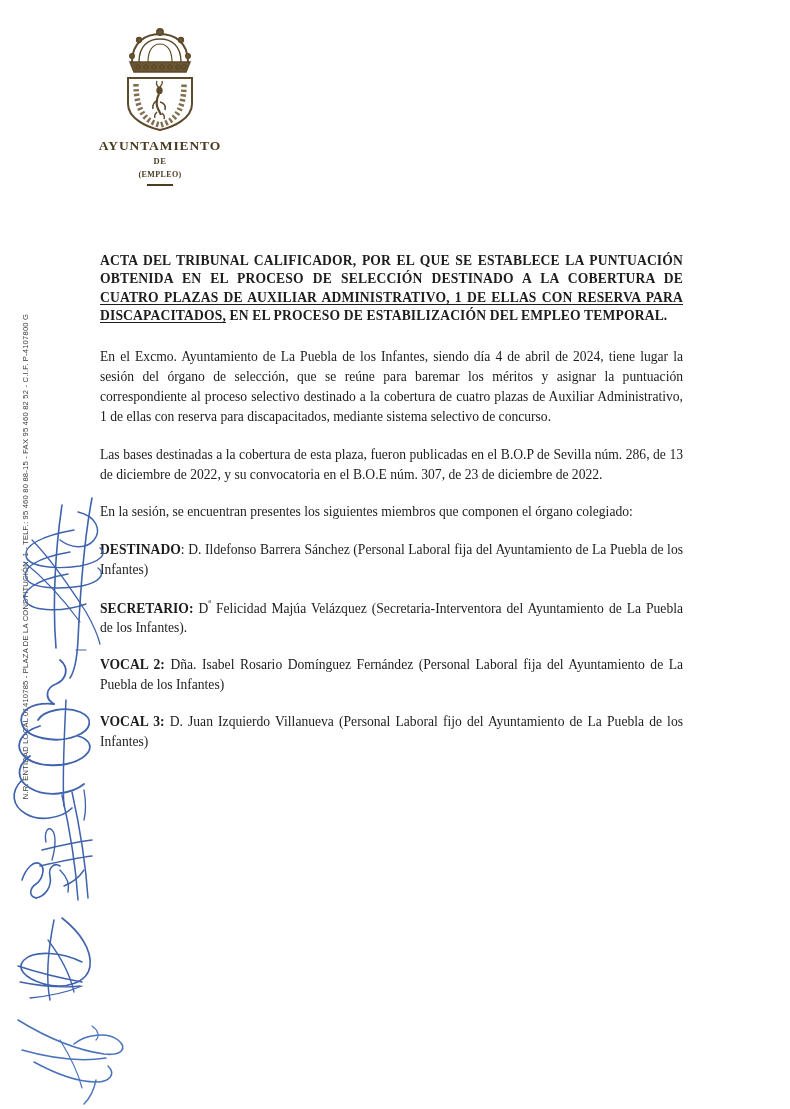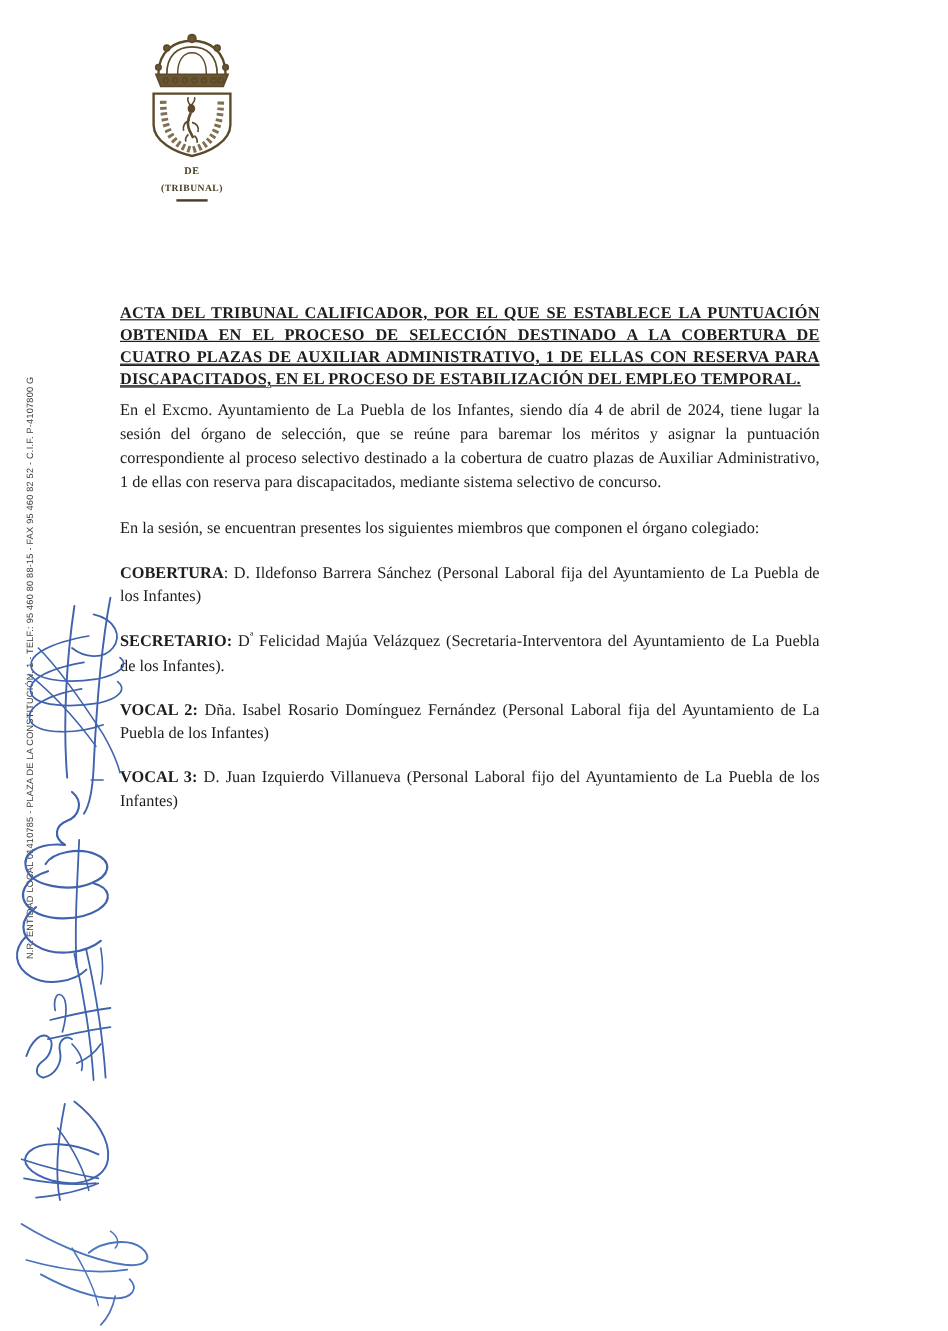--- a/index.html
+++ b/index.html
@@ -109,22 +109,21 @@
   }
   .sub-head .b { font-weight: bold; }
 
   .title-block {
     font-weight: bold;
     font-size: 13.6px;
     line-height: 1.35;
     text-align: justify;
     text-align-last: left;
     letter-spacing: 0.15px;
-    margin-bottom: 7px;
-    text-decoration: underline;
+    margin-bottom: 22px;
   }
   .title-block .u {
     text-decoration: underline;
     text-underline-offset: 2px;
   }
 
   p.para {
     font-size: 13.6px;
     line-height: 1.46;
     text-align: justify;
@@ -189,36 +188,38 @@
           <ellipse cx="47.5" cy="64.5" rx="2.6" ry="3.2"></ellipse>
           <path d="M47 68 C45 72, 44 76, 45 80 C46 84, 48 86, 49 89" fill="none" stroke-width="2.2"></path>
           <path d="M46 74 C42 76, 40 79, 41 83" fill="none" stroke-width="1.5"></path>
           <path d="M48 76 C52 77, 54 80, 53 84" fill="none" stroke-width="1.5"></path>
           <path d="M45 86 C43 88, 42 90, 43 92" fill="none" stroke-width="1.4"></path>
           <path d="M50 87 C52 89, 53 91, 52 93" fill="none" stroke-width="1.4"></path>
         </g>
       </g>
     </svg>
 
+    <div class="lh-line1">AYUNTAMIENTO</div>
     <div class="lh-line2">DE</div>
-    <div class="lh-line4">(TRIBUNAL)</div>
+    <div class="lh-line4">(EMPLEO)</div>
     <div class="lh-rule"></div>
   </div>
 
   <div class="doc-body">
 
 
     <div class="title-block"><span>ACTA DEL TRIBUNAL CALIFICADOR, POR EL QUE SE ESTABLECE LA PUNTUACIÓN OBTENIDA EN EL PROCESO DE SELECCIÓN DESTINADO A LA COBERTURA DE </span><span class="u">CUATRO PLAZAS DE AUXILIAR ADMINISTRATIVO, 1 DE ELLAS CON RESERVA PARA DISCAPACITADOS,</span><span> EN EL PROCESO DE ESTABILIZACIÓN DEL EMPLEO TEMPORAL.</span></div>
 
     <p class="para"><span>En el Excmo. Ayuntamiento de La Puebla de los Infantes, siendo día 4 de abril de 2024, tiene lugar la sesión del órgano de selección, que se reúne para baremar los méritos y asignar la puntuación correspondiente al proceso selectivo destinado a la cobertura de </span><span class="b">cuatro</span><span> plazas de </span><span class="b">Auxiliar Administrativo, 1 de ellas con reserva para discapacitados,</span><span> mediante sistema selectivo de </span><span class="b">concurso.</span></p>
 
+    <p class="para">Las bases destinadas a la cobertura de esta plaza, fueron publicadas en el B.O.P de Sevilla núm. 286, de 13 de diciembre de 2022, y su convocatoria en el B.O.E núm. 307, de 23 de diciembre de 2022.</p>
 
     <p class="para">En la sesión, se encuentran presentes los siguientes miembros que componen el órgano colegiado:</p>
 
-    <p class="para member"><span class="role">COBERTURA</span><span>: </span><span>D. Ildefonso Barrera Sánchez (Personal Laboral fija del Ayuntamiento de La Puebla de los Infantes)</span></p>
+    <p class="para member"><span class="role">DESTINADO</span><span>: </span><span>D. Ildefonso Barrera Sánchez (Personal Laboral fija del Ayuntamiento de La Puebla de los Infantes)</span></p>
 
     <p class="para member"><span class="role">SECRETARIO:</span><span> </span><span>D</span><span class="sup">ª</span><span> Felicidad Majúa Velázquez (Secretaria-Interventora del Ayuntamiento de La Puebla de los Infantes).</span></p>
 
 
     <p class="para member"><span class="role">VOCAL 2:</span><span> </span><span>Dña. Isabel Rosario Domínguez Fernández (Personal Laboral fija del Ayuntamiento de La Puebla de los Infantes)</span></p>
 
     <p class="para member"><span class="role">VOCAL 3:</span><span> </span><span>D. Juan Izquierdo Villanueva (Personal Laboral fijo del Ayuntamiento de La Puebla de los Infantes)</span></p>
 
   </div>
 

